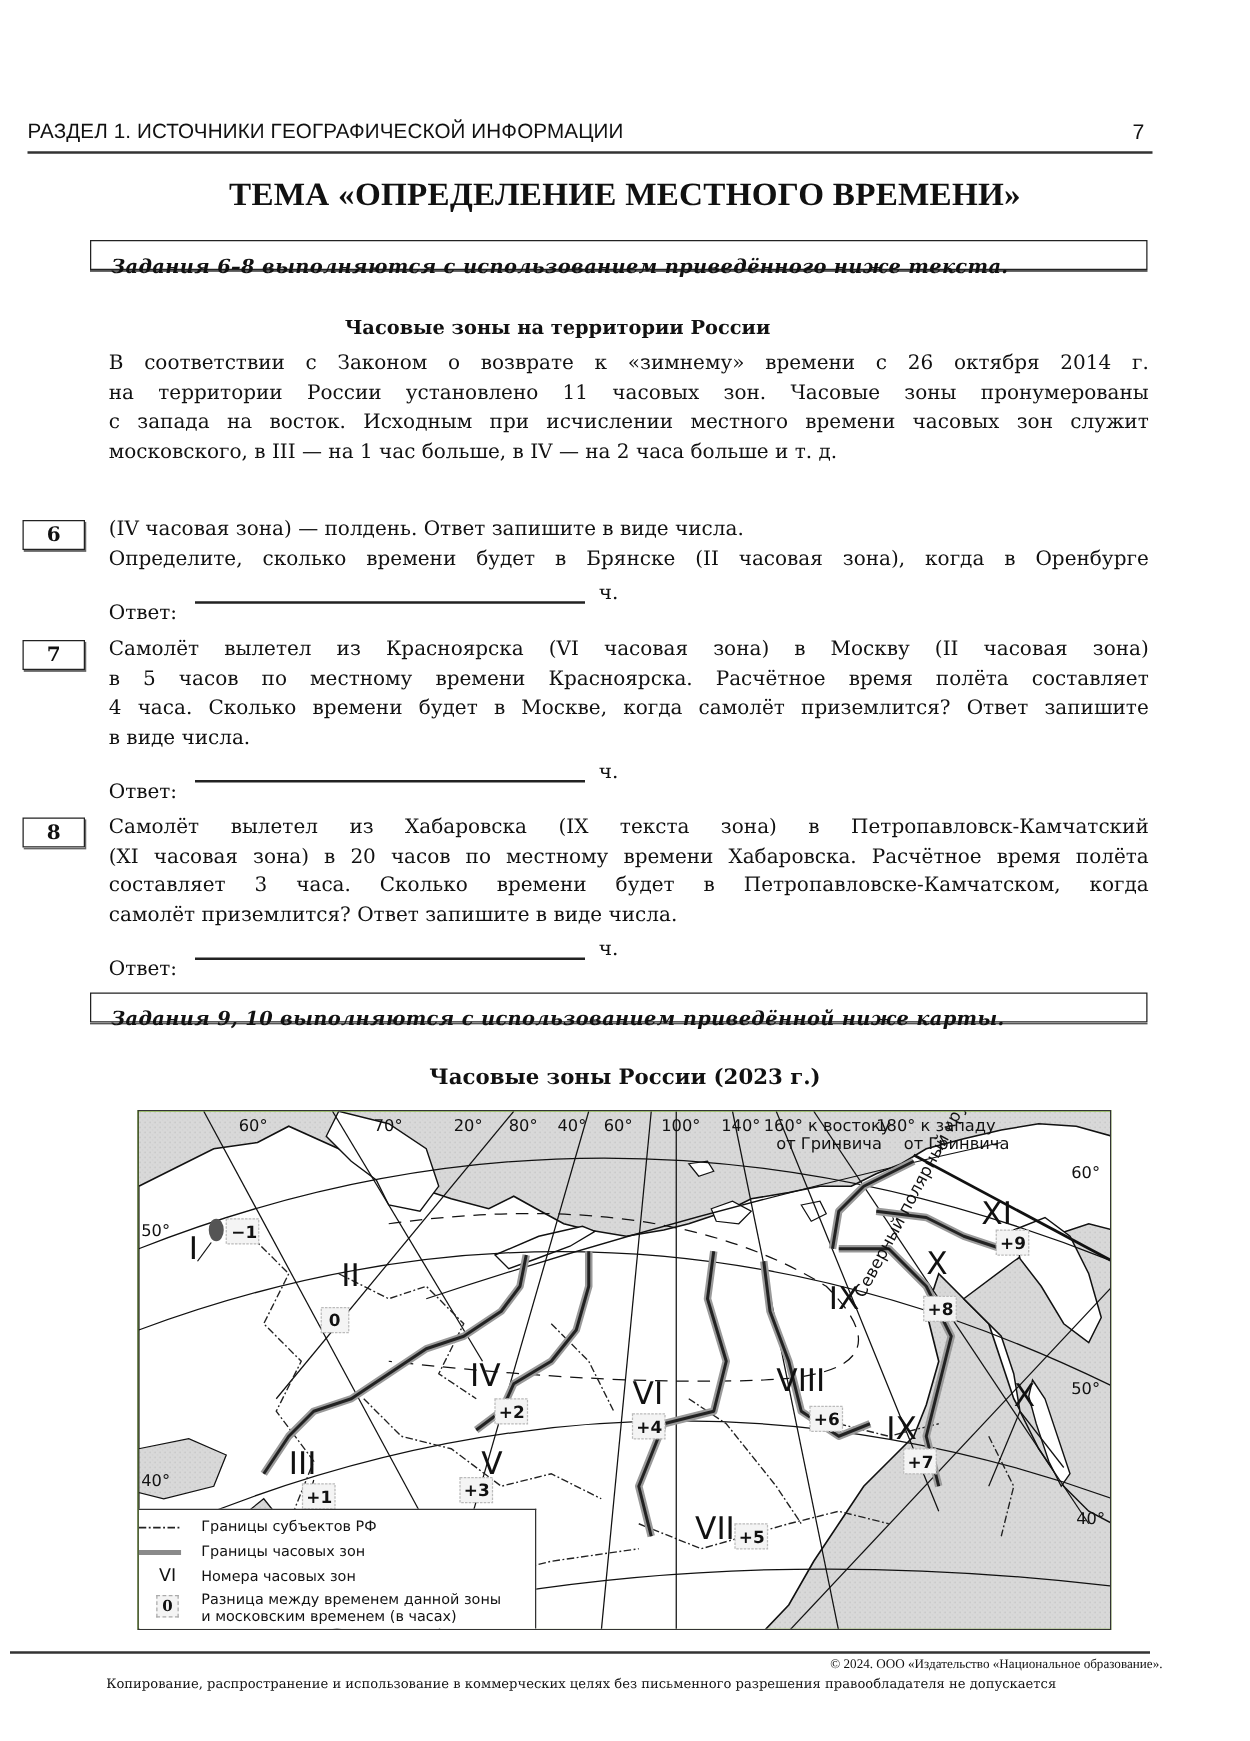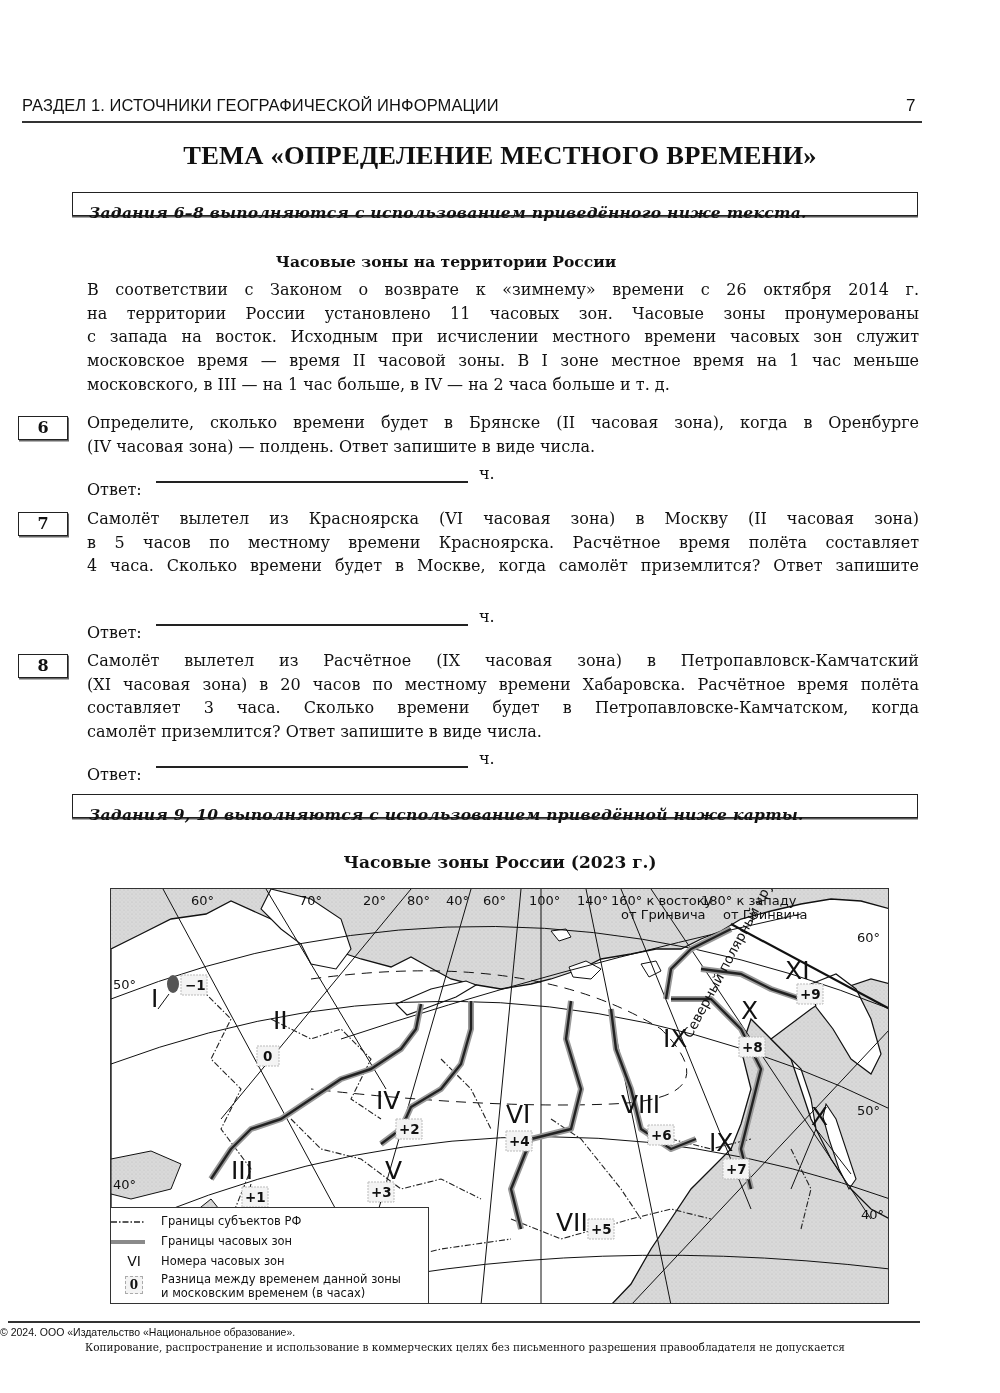--- a/index.html
+++ b/index.html
@@ -35,71 +35,71 @@
   .zone-label { font-family: "DejaVu Sans", sans-serif; font-size: 25px; fill: #111; }
   .offset-label { font-family: "DejaVu Sans", sans-serif; font-size: 13.5px; font-weight: bold; fill: #111; }
   .deg { font-family: "DejaVu Sans", sans-serif; font-size: 13px; fill: #111; }
 
   #legend { position: absolute; left: 0; bottom: 0; width: 318px; height: 96px; background: #fff; border-top: 1.2px solid #333; border-right: 1.2px solid #333; box-sizing: border-box; font-family: "DejaVu Sans", sans-serif; font-size: 11.5px; margin-top: 45px; }
   .leg-row { position: absolute; left: 0; width: 318px; height: 16px; }
   .leg-sym { position: absolute; left: 6px; width: 34px; height: 16px; }
   .leg-text { position: absolute; left: 50px; top: 0; white-space: nowrap; line-height: 14px; }
 
   #footer-rule { position: absolute; left: 8px; top: 1321px; width: 912px; height: 1.5px; background: #333; }
-  #footer-line1 { position: absolute; left: 0; width: 930px; top: 1326px; text-align: left; font-family: Liberation Sans, sans-serif; font-size: 10.5px; }
+  #footer-line1 { position: absolute; left: 0; width: 930px; top: 1326px; text-align: right; font-family: Liberation Serif, serif; font-size: 10.5px; }
   #footer-line2 { position: absolute; left: 0; width: 930px; top: 1341px; text-align: center; font-family: "DejaVu Serif", serif; font-size: 10.5px; }
 </style>
 </head>
 <body>
 
 <div id="running-header">РАЗДЕЛ 1. ИСТОЧНИКИ ГЕОГРАФИЧЕСКОЙ ИНФОРМАЦИИ</div>
 <div id="page-number">7</div>
 <div id="header-rule"></div>
 
 <div id="topic-title">ТЕМА «ОПРЕДЕЛЕНИЕ МЕСТНОГО ВРЕМЕНИ»</div>
 
 <div class="instr-box" style="top:192px;">
   <span>Задания 6–8 выполняются с использованием приведённого ниже текста.</span>
 </div>
 
 <div class="subhead" style="top:252px;">Часовые зоны на территории России</div>
 <div class="para" style="top:278px;">
   <span class="line">В соответствии с Законом о возврате к «зимнему» времени с 26 октября 2014 г.</span>
   <span class="line">на территории России установлено 11 часовых зон. Часовые зоны пронумерованы</span>
   <span class="line">с запада на восток. Исходным при исчислении местного времени часовых зон служит</span>
-  <span class="line">московское время — время II часовой зоны. В I зоне местное время на 1 час меньше</span>
   <span class="line last">московского, в III — на 1 час больше, в IV — на 2 часа больше и т. д.</span>
 </div>
 
 <div class="task-num" style="top:416px;">6</div>
 <div class="para" style="top:411px;">
+  <span class="line last">(IV часовая зона) — полдень. Ответ запишите в виде числа.</span>
   <span class="line">Определите, сколько времени будет в Брянске (II часовая зона), когда в Оренбурге</span>
-  <span class="line last">(IV часовая зона) — полдень. Ответ запишите в виде числа.</span>
 </div>
 <div class="answer" style="top:464px;">
   <span class="ans-label">Ответ:</span>
   <div class="ans-line"></div>
   <span class="ans-unit">ч.</span>
 </div>
 
 <div class="task-num" style="top:512px;">7</div>
 <div class="para" style="top:507px;">
   <span class="line">Самолёт вылетел из Красноярска (VI часовая зона) в Москву (II часовая зона)</span>
   <span class="line">в 5 часов по местному времени Красноярска. Расчётное время полёта составляет</span>
   <span class="line">4 часа. Сколько времени будет в Москве, когда самолёт приземлится? Ответ запишите</span>
+  <span class="line last">в виде числа.</span>
 </div>
 <div class="answer" style="top:607px;">
   <span class="ans-label">Ответ:</span>
   <div class="ans-line"></div>
   <span class="ans-unit">ч.</span>
 </div>
 
 <div class="task-num" style="top:654px;">8</div>
 <div class="para" style="top:649px;">
-  <span class="line">Самолёт вылетел из Расчётное (IX часовая зона) в Петропавловск-Камчатский</span>
+  <span class="line">Самолёт вылетел из Хабаровска (IX текста зона) в Петропавловск-Камчатский</span>
   <span class="line">(XI часовая зона) в 20 часов по местному времени Хабаровска. Расчётное время полёта</span>
   <span class="line">составляет 3 часа. Сколько времени будет в Петропавловске-Камчатском, когда</span>
   <span class="line last">самолёт приземлится? Ответ запишите в виде числа.</span>
 </div>
 <div class="answer" style="top:749px;">
   <span class="ans-label">Ответ:</span>
   <div class="ans-line"></div>
   <span class="ans-unit">ч.</span>
 </div>
 

